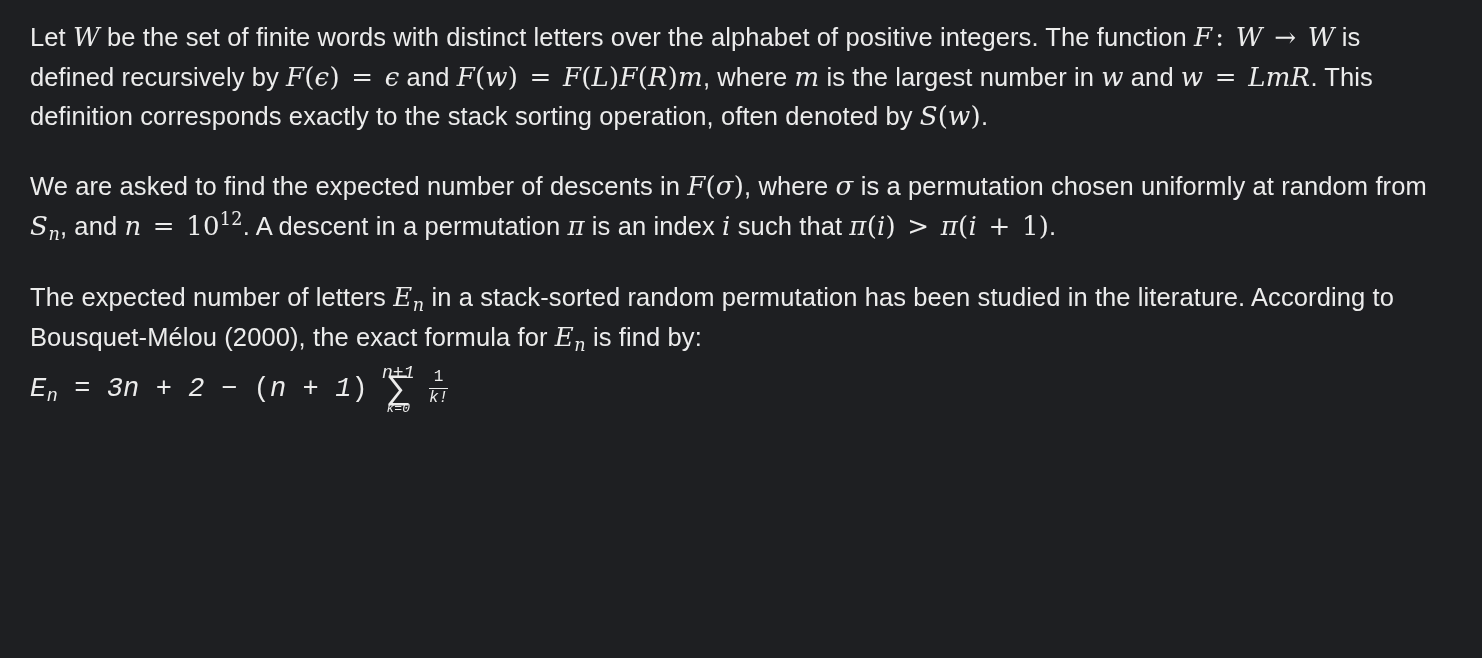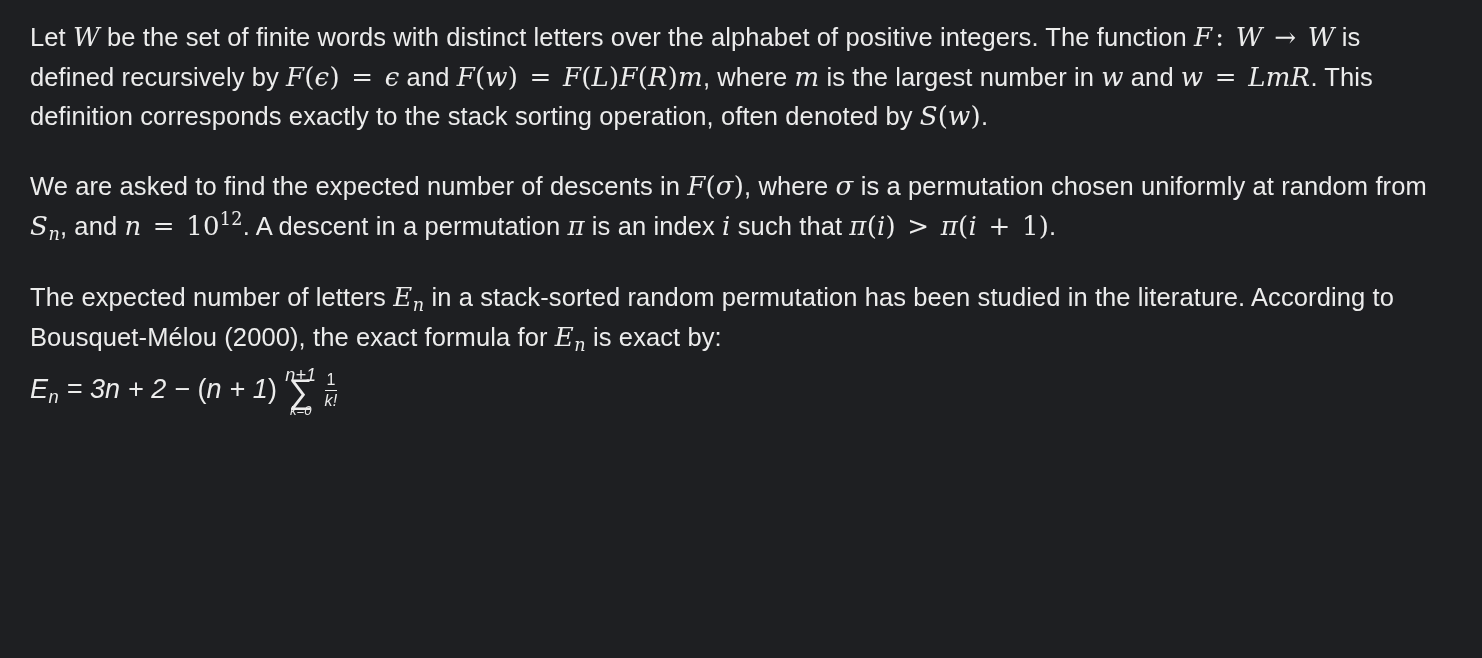--- a/index.html
+++ b/index.html
@@ -44,21 +44,21 @@
   }
   .sup {
     font-style: normal;
     font-size: 0.68em;
     vertical-align: 0.55em;
   }
   .paren { font-style: normal; }
 
   
   .display-eq {
-    font-family: Liberation Sans, sans-serif;
+    font-family: Liberation Mono, monospace;
     font-style: italic;
     font-size: 27px;
     margin-top: 10px;
     white-space: nowrap;
     display: block;
   }
   .sigma-stack {
     display: inline-block;
     position: relative;
     vertical-align: middle;
@@ -111,21 +111,21 @@
 
   <p class="para">
     <span>Let </span><span class="m"><span>W</span></span><span> be the set of finite words with distinct letters over the alphabet of positive integers. The function </span><span class="m"><span>F</span><span class="op">:</span> <span>W</span> <span class="op">→</span> <span>W</span></span><span> is defined recursively by </span><span class="m"><span>F</span><span class="paren">(</span><span>ϵ</span><span class="paren">)</span> <span class="op">=</span> <span>ϵ</span></span><span> and </span><span class="m"><span>F</span><span class="paren">(</span><span>w</span><span class="paren">)</span> <span class="op">=</span> <span>F</span><span class="paren">(</span><span>L</span><span class="paren">)</span><span>F</span><span class="paren">(</span><span>R</span><span class="paren">)</span><span>m</span></span><span>, where </span><span class="m"><span>m</span></span><span> is the largest number in </span><span class="m"><span>w</span></span><span> and </span><span class="m"><span>w</span> <span class="op">=</span> <span>L</span><span>m</span><span>R</span></span><span>. This definition corresponds exactly to the stack sorting operation, often denoted by </span><span class="m"><span>S</span><span class="paren">(</span><span>w</span><span class="paren">)</span></span><span>.</span>
   </p>
 
   <p class="para">
     <span>We are asked to find the expected number of descents in </span><span class="m"><span>F</span><span class="paren">(</span><span>σ</span><span class="paren">)</span></span><span>, where </span><span class="m"><span>σ</span></span><span> is a permutation chosen uniformly at random from </span><span class="m"><span>S</span><span class="sub">n</span></span><span>, and </span><span class="m"><span>n</span> <span class="op">=</span> <span class="num">10</span><span class="sup">12</span></span><span>. A descent in a permutation </span><span class="m"><span>π</span></span><span> is an index </span><span class="m"><span>i</span></span><span> such that </span><span class="m"><span>π</span><span class="paren">(</span><span>i</span><span class="paren">)</span> <span class="op">&gt;</span> <span>π</span><span class="paren">(</span><span>i</span> <span class="op">+</span> <span class="num">1</span><span class="paren">)</span></span><span>.</span>
   </p>
 
   <p class="para">
-    <span>The expected number of letters </span><span class="m"><span>E</span><span class="sub">n</span></span><span> in a stack-sorted random permutation has been studied in the literature. According to Bousquet-Mélou (2000), the exact formula for </span><span class="m"><span>E</span><span class="sub">n</span></span><span> is exact by:</span>
+    <span>The expected number of letters </span><span class="m"><span>E</span><span class="sub">n</span></span><span> in a stack-sorted random permutation has been studied in the literature. According to Bousquet-Mélou (2000), the exact formula for </span><span class="m"><span>E</span><span class="sub">n</span></span><span> is find by:</span>
 
     <span class="display-eq">
       <span>E</span><span class="sub">n</span>
       <span class="op">=</span>
       <span class="num">3</span><span>n</span>
       <span class="op">+</span>
       <span class="num">2</span>
       <span class="op">−</span>
       <span class="paren">(</span><span>n</span> <span class="op">+</span> <span class="num">1</span><span class="paren">)</span>
       <span class="sigma-stack">

